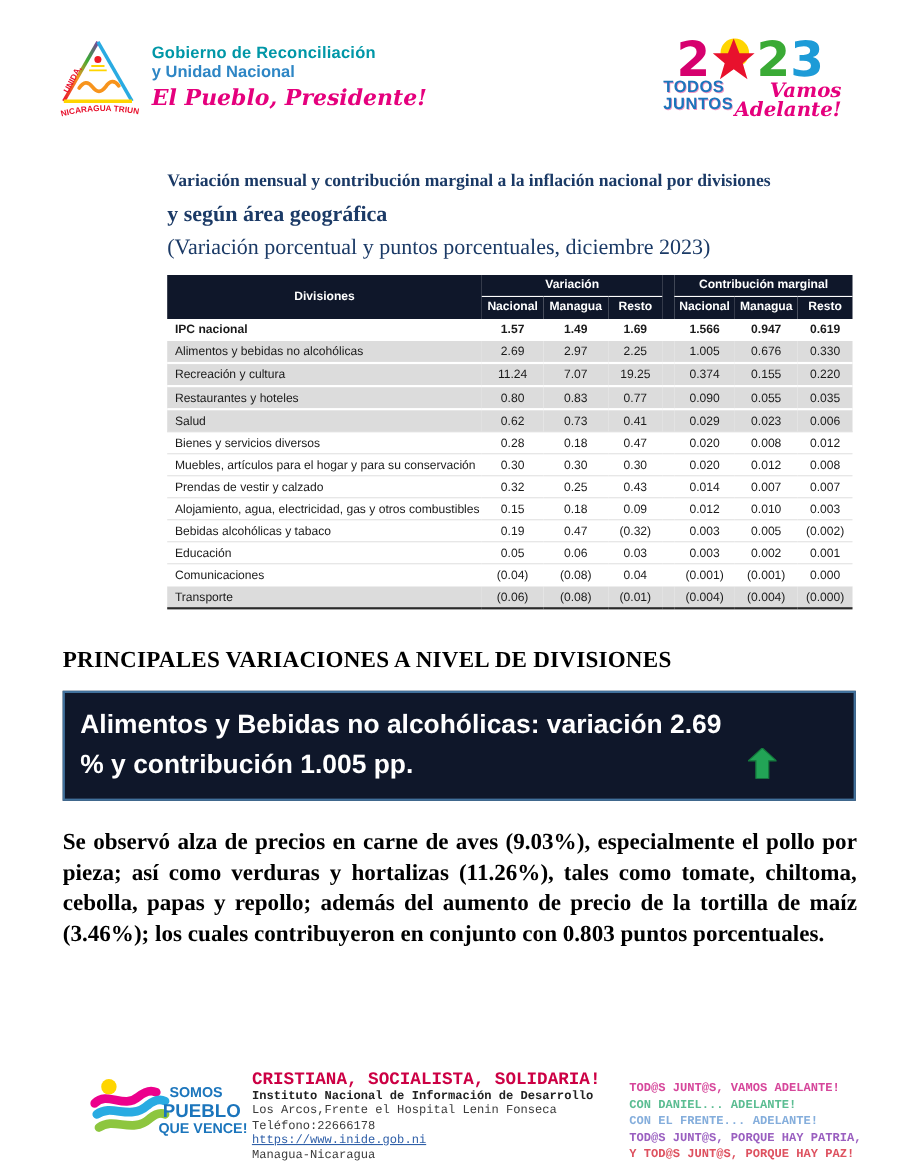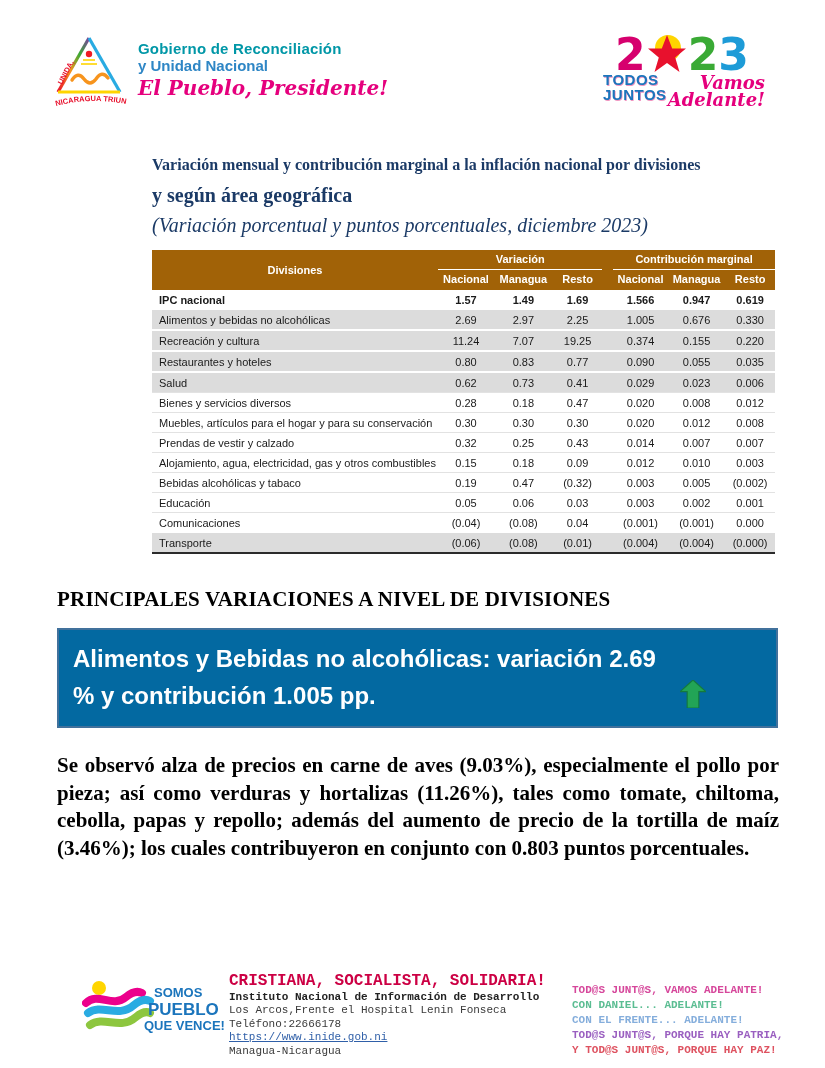--- a/index.html
+++ b/index.html
@@ -17,40 +17,40 @@
   .digits { display:flex; align-items:center; justify-content:center; font-weight:900; font-size:44px; line-height:44px; font-family:"DejaVu Sans",sans-serif; }
   .d-pink { color:#D6006E; } .d-green { color:#3AAA35; } .d-blue { color:#1D9BD7; }
   .todosjuntos { text-align:left; margin:-6px 0 0 6px; float:left; }
   .todosjuntos div { color:#1B75BC; font-weight:900; font-size:15px; line-height:15px; letter-spacing:0.5px; text-shadow:0.7px 0.7px 0 #F095C0; }
   .vamos { float:right; margin:-4px 2px 0 0; color:#E5007D; font-family:"DejaVu Serif",serif; font-style:italic; font-weight:bold; font-size:18px; line-height:17px; text-align:right; }
 
   
   .titleblock { margin:40px 50px 0 152px; width:623px; color:#1B3A66; font-family:"Liberation Serif",serif; }
   .title-main { font-weight:bold; font-size:16px; line-height:30px; text-align:justify; }
   .title-sub  { font-weight:bold; font-size:20px; line-height:30px; }
-  .title-note { font-style:italic; font-size:20px; line-height:30px; }
+  .title-note { font-size:20px; line-height:30px; }
 
   
   table.ipc { margin:10px 0 0 152px; width:623px; border-collapse:collapse; font-size:11px; color:#1A1A1A; border-bottom:2px solid #2B2B2B; }
-  table.ipc th { background:#a16207; color:#fff; font-weight:bold; font-size:11px; }
+  table.ipc th { background:#0f172a; color:#fff; font-weight:bold; font-size:11px; }
   th.grp { border-bottom:1.5px solid #fff; padding:3px 6px 4px; }
   th.sub { padding:3px 0 5px; }
   th.divhead { vertical-align:middle; }
   th.spacer { width:14px; padding:0; }
   table.ipc td { padding:4px 2px 3px; text-align:center; white-space:nowrap; }
   table.ipc td:first-child { text-align:left; padding-left:7px; }
   tbody tr { border-top:1px solid #E2E2E2; background:#fff; }
   tbody tr.bold { font-weight:bold; border-top:none; }
   tbody tr.shaded { background:#DCDCDC; border-top:2px solid #fff; }
   tbody tr.first-shaded { border-top:1px solid #fff; }
 
   
   .section-heading { margin:33px 0 0 57px; font-family:"Liberation Serif",serif; font-weight:bold; font-size:21px; color:#000; letter-spacing:0.2px; }
 
-  .hlbox { position:relative; margin:16px 0 0 57px; width:721px; min-height:90px; background:#0369a1; border:2px solid #41719C; padding:10px 110px 12px 14px; }
+  .hlbox { position:relative; margin:16px 0 0 57px; width:721px; min-height:90px; background:#0f172a; border:2px solid #41719C; padding:10px 110px 12px 14px; }
   .hlbox .hltext { color:#fff; font-weight:bold; font-size:24px; line-height:37px; font-family:"Liberation Sans",sans-serif; }
   .uparrow { position:absolute; right:70px; bottom:18px; width:26px; height:28px; }
 
   .bodypara { margin:24px 0 0 57px; width:722px; font-family:"Liberation Serif",serif; font-weight:bold; font-size:21px; line-height:27.5px; color:#000; text-align:justify; }
 
   
   .footer { position:absolute; left:0; top:975px; width:825px; display:flex; align-items:flex-start;padding-left:20px; }
   .f-left { margin-left:62px; width:145px; }
   .f-center { margin-left:2px; width:325px; font-family:"Liberation Mono","DejaVu Sans Mono",monospace; font-size:11px; line-height:13.5px; color:#3A3A3A; }
   .f-center .tagline { color:#CC0044; font-weight:bold; font-size:16px; margin-bottom:2px; }

